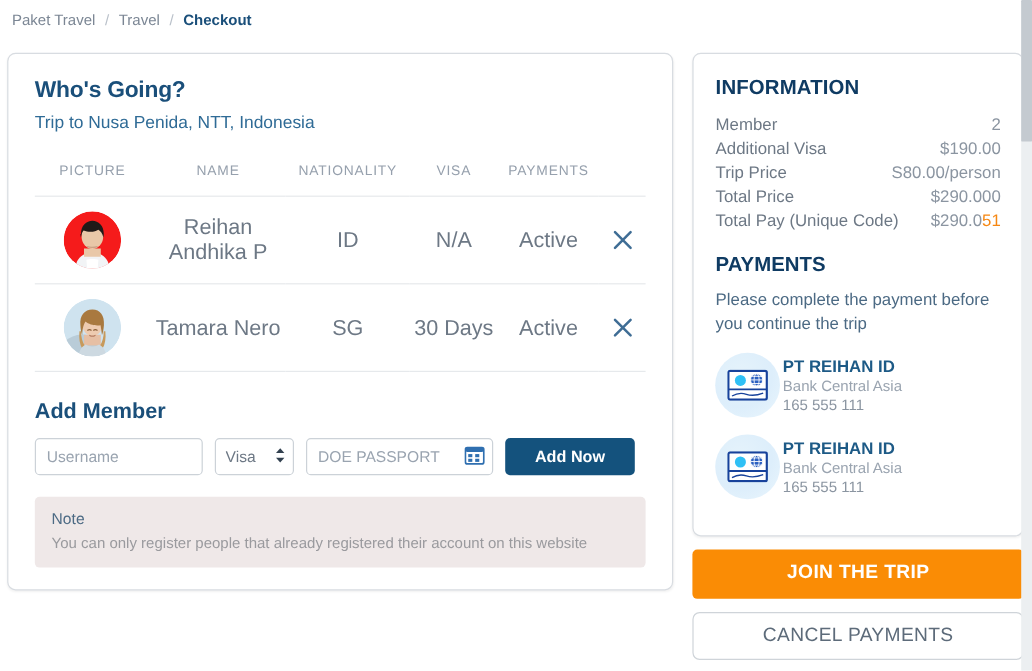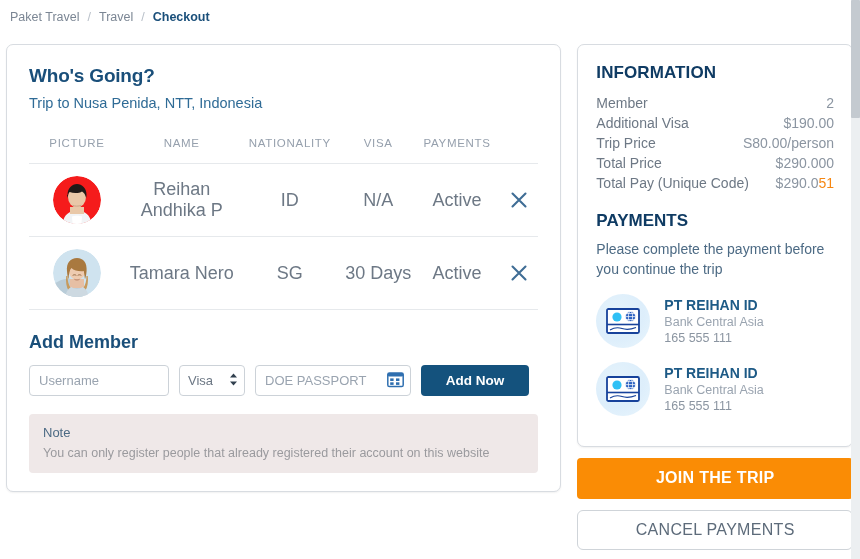--- a/index.html
+++ b/index.html
@@ -261,21 +261,21 @@
   .pay-desc {
     color: #4c6a84;
     font-size: 14px;
     line-height: 1.45;
     margin-bottom: 14px;
   }
 
   .bank-row {
     display: flex;
     align-items: center;
-    gap: 14px;
+    gap: 2px;
     margin-bottom: 14px;
   }
   .bank-icon {
     width: 54px;
     height: 54px;
     border-radius: 50%;
     background: radial-gradient(circle at 38% 34%, #e5f3fb 0%, #ddeefb 55%, #eaf6fd 100%);
     display: flex;
     align-items: center;
     justify-content: center;

